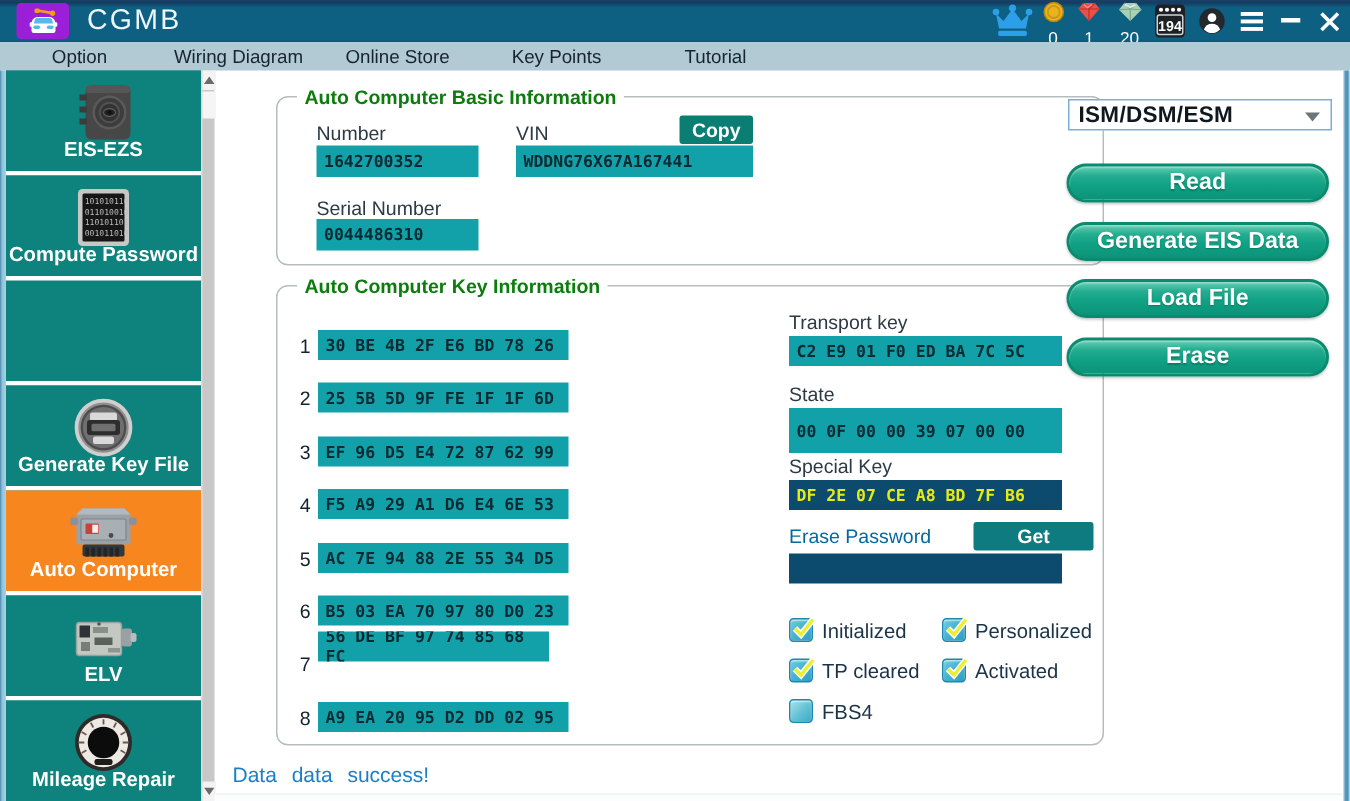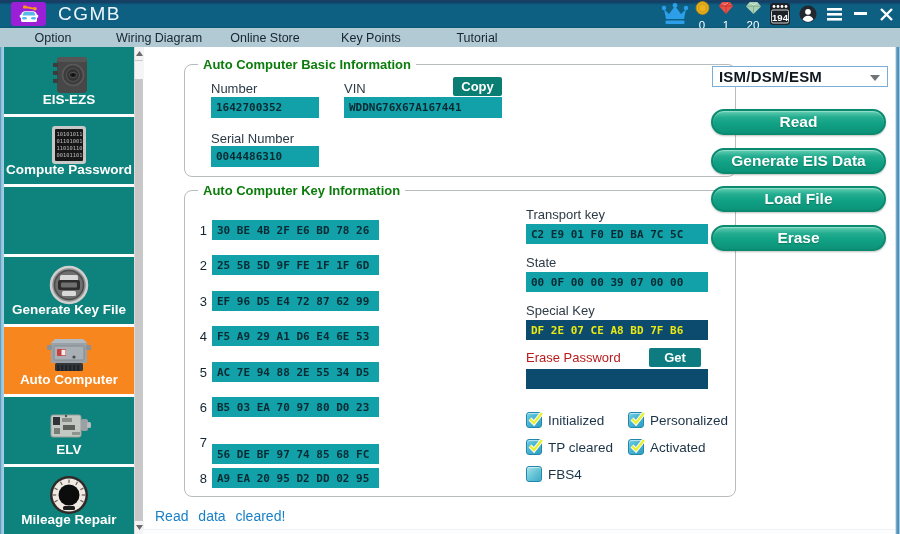--- a/index.html
+++ b/index.html
@@ -320,32 +320,32 @@
     <div class="tfield" style="left:27px;top:64px;width:167px;height:20px;">25 5B 5D 9F FE 1F 1F 6D</div>
     <div class="row-num" style="left:6px;top:103px;">3</div>
     <div class="tfield" style="left:27px;top:100px;width:167px;height:20px;">EF 96 D5 E4 72 87 62 99</div>
     <div class="row-num" style="left:6px;top:138px;">4</div>
     <div class="tfield" style="left:27px;top:135px;width:167px;height:20px;">F5 A9 29 A1 D6 E4 6E 53</div>
     <div class="row-num" style="left:6px;top:174px;">5</div>
     <div class="tfield" style="left:27px;top:171px;width:167px;height:20px;">AC 7E 94 88 2E 55 34 D5</div>
     <div class="row-num" style="left:6px;top:209px;">6</div>
     <div class="tfield" style="left:27px;top:206px;width:167px;height:20px;">B5 03 EA 70 97 80 D0 23</div>
     <div class="row-num" style="left:6px;top:244px;">7</div>
-    <div class="tfield" style="left:27px;top:253px;width:167px;height:20px;">56 DE BF 97 74 85 68 FC</div>
+    <div class="tfield" style="left:27px;top:230px;width:154px;height:20px;">56 DE BF 97 74 85 68 FC</div>
     <div class="row-num" style="left:6px;top:280px;">8</div>
     <div class="tfield" style="left:27px;top:277px;width:167px;height:20px;">A9 EA 20 95 D2 DD 02 95</div>
 
     <div class="flabel" style="left:341px;top:16px;">Transport key</div>
     <div class="tfield" style="left:341px;top:33px;width:182px;height:20px;">C2 E9 01 F0 ED BA 7C 5C</div>
     <div class="flabel" style="left:341px;top:64px;">State</div>
-    <div class="tfield" style="left:341px;top:81px;width:182px;height:20px;">00 0F 00 00 39 07 00 00</div>
+    <div class="tfield" style="left:341px;top:81px;width:182px;height:30px;">00 0F 00 00 39 07 00 00</div>
     <div class="flabel" style="left:341px;top:112px;">Special Key</div>
     <div class="tfield gfield" style="left:341px;top:129px;width:182px;height:20px;">DF 2E 07 CE A8 BD 7F B6</div>
-    <div class="flabel" style="left:341px;top:159px;color:#b91c1c;">Erase Password</div>
-    <div class="mini-btn" style="left:464px;top:157px;width:52px;height:19px;background:#0d7b80;">Get</div>
+    <div class="flabel" style="left:341px;top:159px;color:#0369a1;">Erase Password</div>
+    <div class="mini-btn" style="left:464px;top:157px;width:80px;height:19px;background:#0d7b80;">Get</div>
     <div class="tfield gfield" style="left:341px;top:178px;width:182px;height:20px;"></div>
 
     <div class="cb checked" style="left:341px;top:221px;">
       <svg width="18" height="16" viewBox="0 0 18 16">
           <path d="M3 8 L7 12 L15 2" stroke="#ffffff" stroke-width="4.2" fill="none"></path>
           <path d="M3 8 L7 12 L15 2" stroke="#e9f02c" stroke-width="2.2" fill="none"></path>
         </svg>
     </div>
     <div class="cb-label" style="left:363px;top:222px;">Initialized</div>
     <div class="cb checked" style="left:443px;top:221px;">
@@ -368,21 +368,21 @@
           <path d="M3 8 L7 12 L15 2" stroke="#e9f02c" stroke-width="2.2" fill="none"></path>
         </svg>
     </div>
     <div class="cb-label" style="left:465px;top:249px;">Activated</div>
     <div class="cb" style="left:341px;top:275px;">
       
     </div>
     <div class="cb-label" style="left:363px;top:276px;">FBS4</div>
   </div>
 
-  <div class="status-msg">Read data cleared!</div>
+  <div class="status-msg">Data data success!</div>
   <div style="position:absolute;left:143px;top:529px;width:752px;height:5px;background:#fbfdfe;border-top:1px solid #eef2f5;"></div>
   <div class="dropdown">
     <span class="dd-text">ISM/DSM/ESM</span>
     <span class="dd-caret"></span>
   </div>
   <div class="pill-btn" style="top:109px;">Read</div>
   <div class="pill-btn" style="top:148px;">Generate EIS Data</div>
   <div class="pill-btn" style="top:186px;">Load File</div>
   <div class="pill-btn" style="top:225px;">Erase</div>
 </div>

